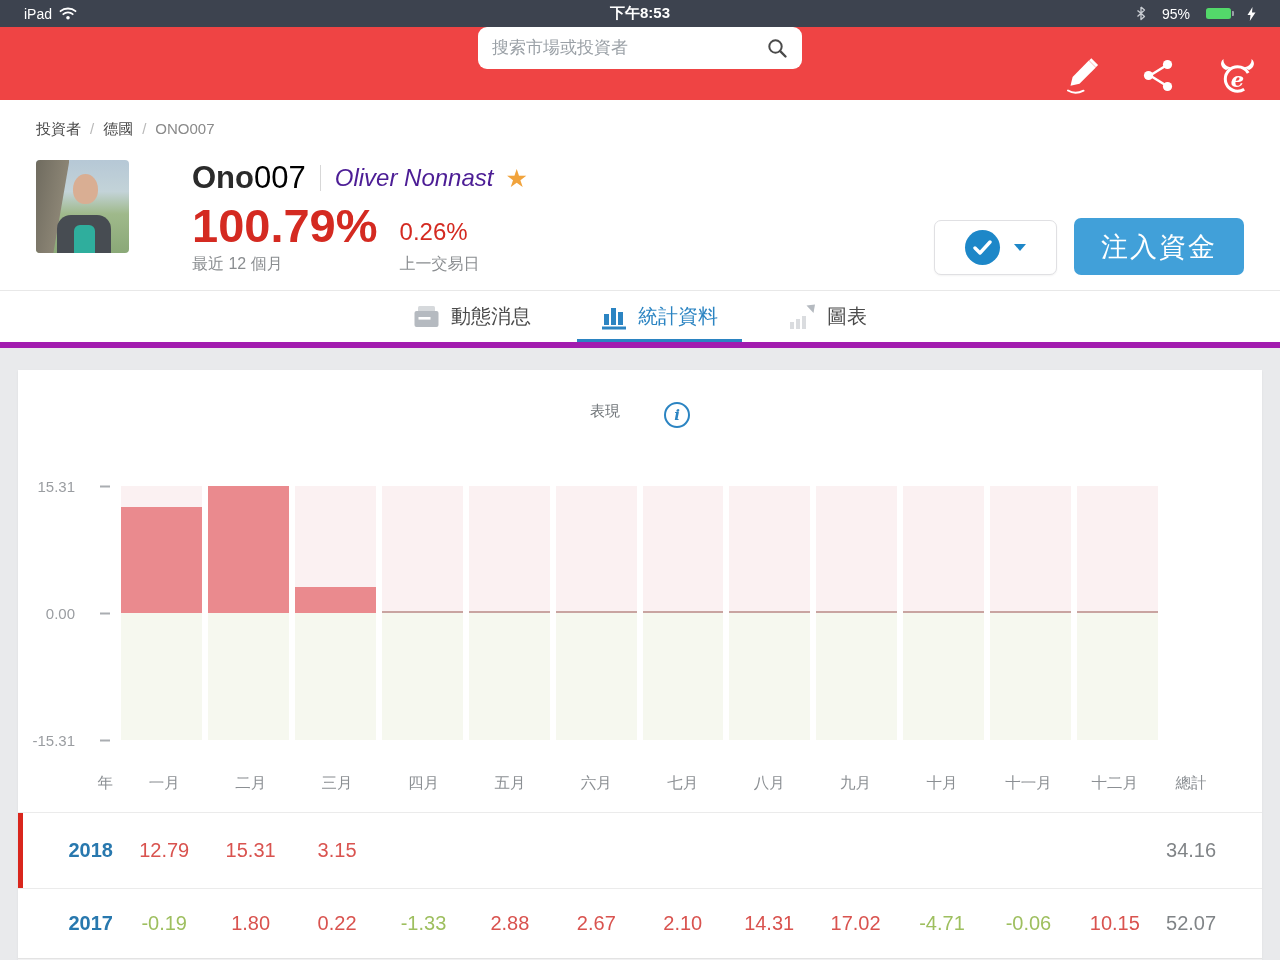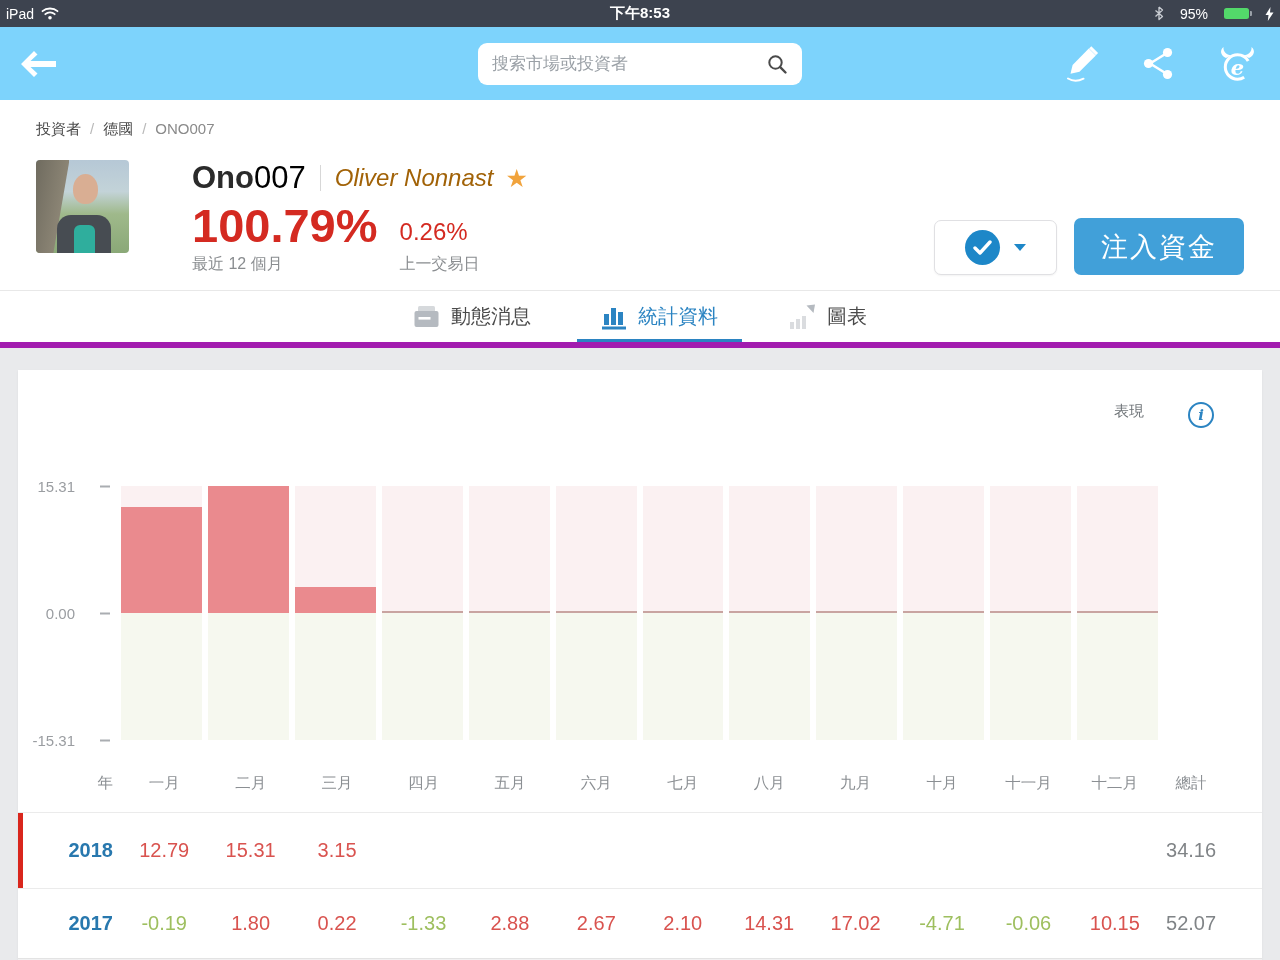--- a/index.html
+++ b/index.html
@@ -1,29 +1,29 @@
 <!DOCTYPE html>
 <html><head>
 <meta charset="utf-8">
 <style>
   * { margin:0; padding:0; box-sizing:border-box; }
   html,body { width:1280px; height:960px; overflow:hidden; background:#e9eaec;
     font-family:"Liberation Sans", sans-serif; -webkit-font-smoothing:antialiased; }
 
   
   .statusbar { height:27px; background:#3d434f; color:#fff; position:relative;
-    display:flex; align-items:center; padding:0 6px; font-size:14px; }
+    display:flex; align-items:center; padding:0 24px; font-size:14px; }
   .sb-left { display:flex; align-items:center; gap:7px; }
   .sb-time { position:absolute; left:50%; transform:translateX(-50%); font-weight:700; font-size:15px; }
   .sb-right { margin-left:auto; display:flex; align-items:center; gap:16px; }
   .battery { width:25px; height:11px; background:#53d86a; border-radius:2.5px; position:relative; }
   .battery::after { content:''; position:absolute; right:-3px; top:3px; width:2px; height:5px;
     background:#9aa0a8; border-radius:0 1px 1px 0; }
 
-  .navbar { height:73px; background:#7dd3fc; display:flex; align-items:center; position:relative; }
+  .navbar { height:73px; background:#ef4444; display:flex; align-items:center; position:relative;flex-direction:column; }
   .back-btn { margin-left:20px; cursor:pointer; display:flex; }
   .searchbox { position:absolute; left:50%; transform:translateX(-50%); width:324px; height:42px;
     background:#fff; border-radius:9px; display:flex; align-items:center; padding:0 14px; }
   .searchbox input { border:none; outline:none; flex:1; font-size:17px; color:#333;
     font-family:"Liberation Sans", sans-serif; }
   .searchbox input::placeholder { color:#9aa0a6; }
   .nav-right { margin-left:auto; display:flex; align-items:center; gap:43px; padding-right:22px; }
   .nav-icon { cursor:pointer; display:flex; }
 
   
@@ -40,21 +40,21 @@
     border-radius:50% 50% 46% 46%; background:#d9ae93; }
   .av-body { position:absolute; left:23%; bottom:-2px; width:54px; height:40px;
     border-radius:14px 14px 0 0; background:#474c52; }
   .av-shirt { position:absolute; left:41%; bottom:-2px; width:21px; height:30px;
     background:#2fae9d; border-radius:6px 6px 0 0; }
   .name-block { margin-left:35px; }
   .name-line { font-size:31px; display:flex; align-items:center; }
   .uname-bold { font-weight:700; color:#2b2b2b; }
   .uname-rest { font-weight:400; color:#000000; }
   .name-divider { width:1px; height:26px; background:#d7d7d7; margin:0 14px; }
-  .fullname { font-style:italic; color:#a16207; font-size:24px;text-align:center; }
+  .fullname { font-style:italic; color:#4c1d95; font-size:24px;text-align:center; }
   .fav-star { color:#f1a33c; font-size:25px; margin-left:12px; cursor:pointer; }
   .gain-row { display:flex; align-items:flex-end; gap:22px; margin-top:6px; }
   .gain-big { font-size:47px; font-weight:700; color:#d42a21; line-height:1.0; }
   .gain-small { font-size:24px; color:#d42a21; padding-bottom:3px; }
   .gain-sub { font-size:16px; color:#8a8d90; margin-top:5px; }
   .gain-col2 .gain-sub { text-align:right; }
   .actions { margin-left:auto; display:flex; gap:17px; margin-top:44px; align-items:flex-end; }
   .copy-btn { width:123px; height:55px; background:#fff; border:1px solid #e0e0e3; border-radius:7px;
     display:flex; align-items:center; justify-content:center; gap:14px; cursor:pointer;
     box-shadow:0 1px 2px rgba(0,0,0,.05); }
@@ -72,21 +72,21 @@
   .tab { display:flex; align-items:center; gap:11px; padding:0 24px; margin:0 11px; position:relative;
     font-size:20px; color:#4a4a4a; cursor:pointer; }
   .tab svg { fill:#b5bac0; }
   .tab.active { color:#2b84c2; }
   .tab.active svg { fill:#2b84c2; }
   .tab.active::after { content:''; position:absolute; left:0; right:0; bottom:0; height:3px; background:#2b84c2; }
 
   
   .card { margin:22px 18px 0; background:#fff; height:590px; overflow:hidden;
     box-shadow:0 1px 2px rgba(0,0,0,.06); }
-  .card-header { display:flex; justify-content:flex-end; align-items:flex-start; padding:32px 48px 0;gap:44px; }
+  .card-header { display:flex; justify-content:center; align-items:flex-start; padding:32px 48px 0;gap:44px; }
   .perf-title { font-size:15px; color:#6e7377; }
   .info-icon { width:26px; height:26px; border:2px solid #2b84c2; border-radius:50%; color:#2b84c2;
     font-family:"DejaVu Serif", serif; font-style:italic; font-weight:700; font-size:15px;
     display:flex; align-items:center; justify-content:center; cursor:pointer; }
 
   .chart { display:flex; margin-top:58px; }
   .y-axis { width:103px; position:relative; flex:none; }
   .ytick { position:absolute; right:11px; transform:translateY(-50%); display:flex; align-items:center; }
   .ytick .lbl { font-size:15px; color:#9a9da1; }
   .ytick .dash { width:10px; height:2px; background:#aaadb1; margin-left:25px; }

